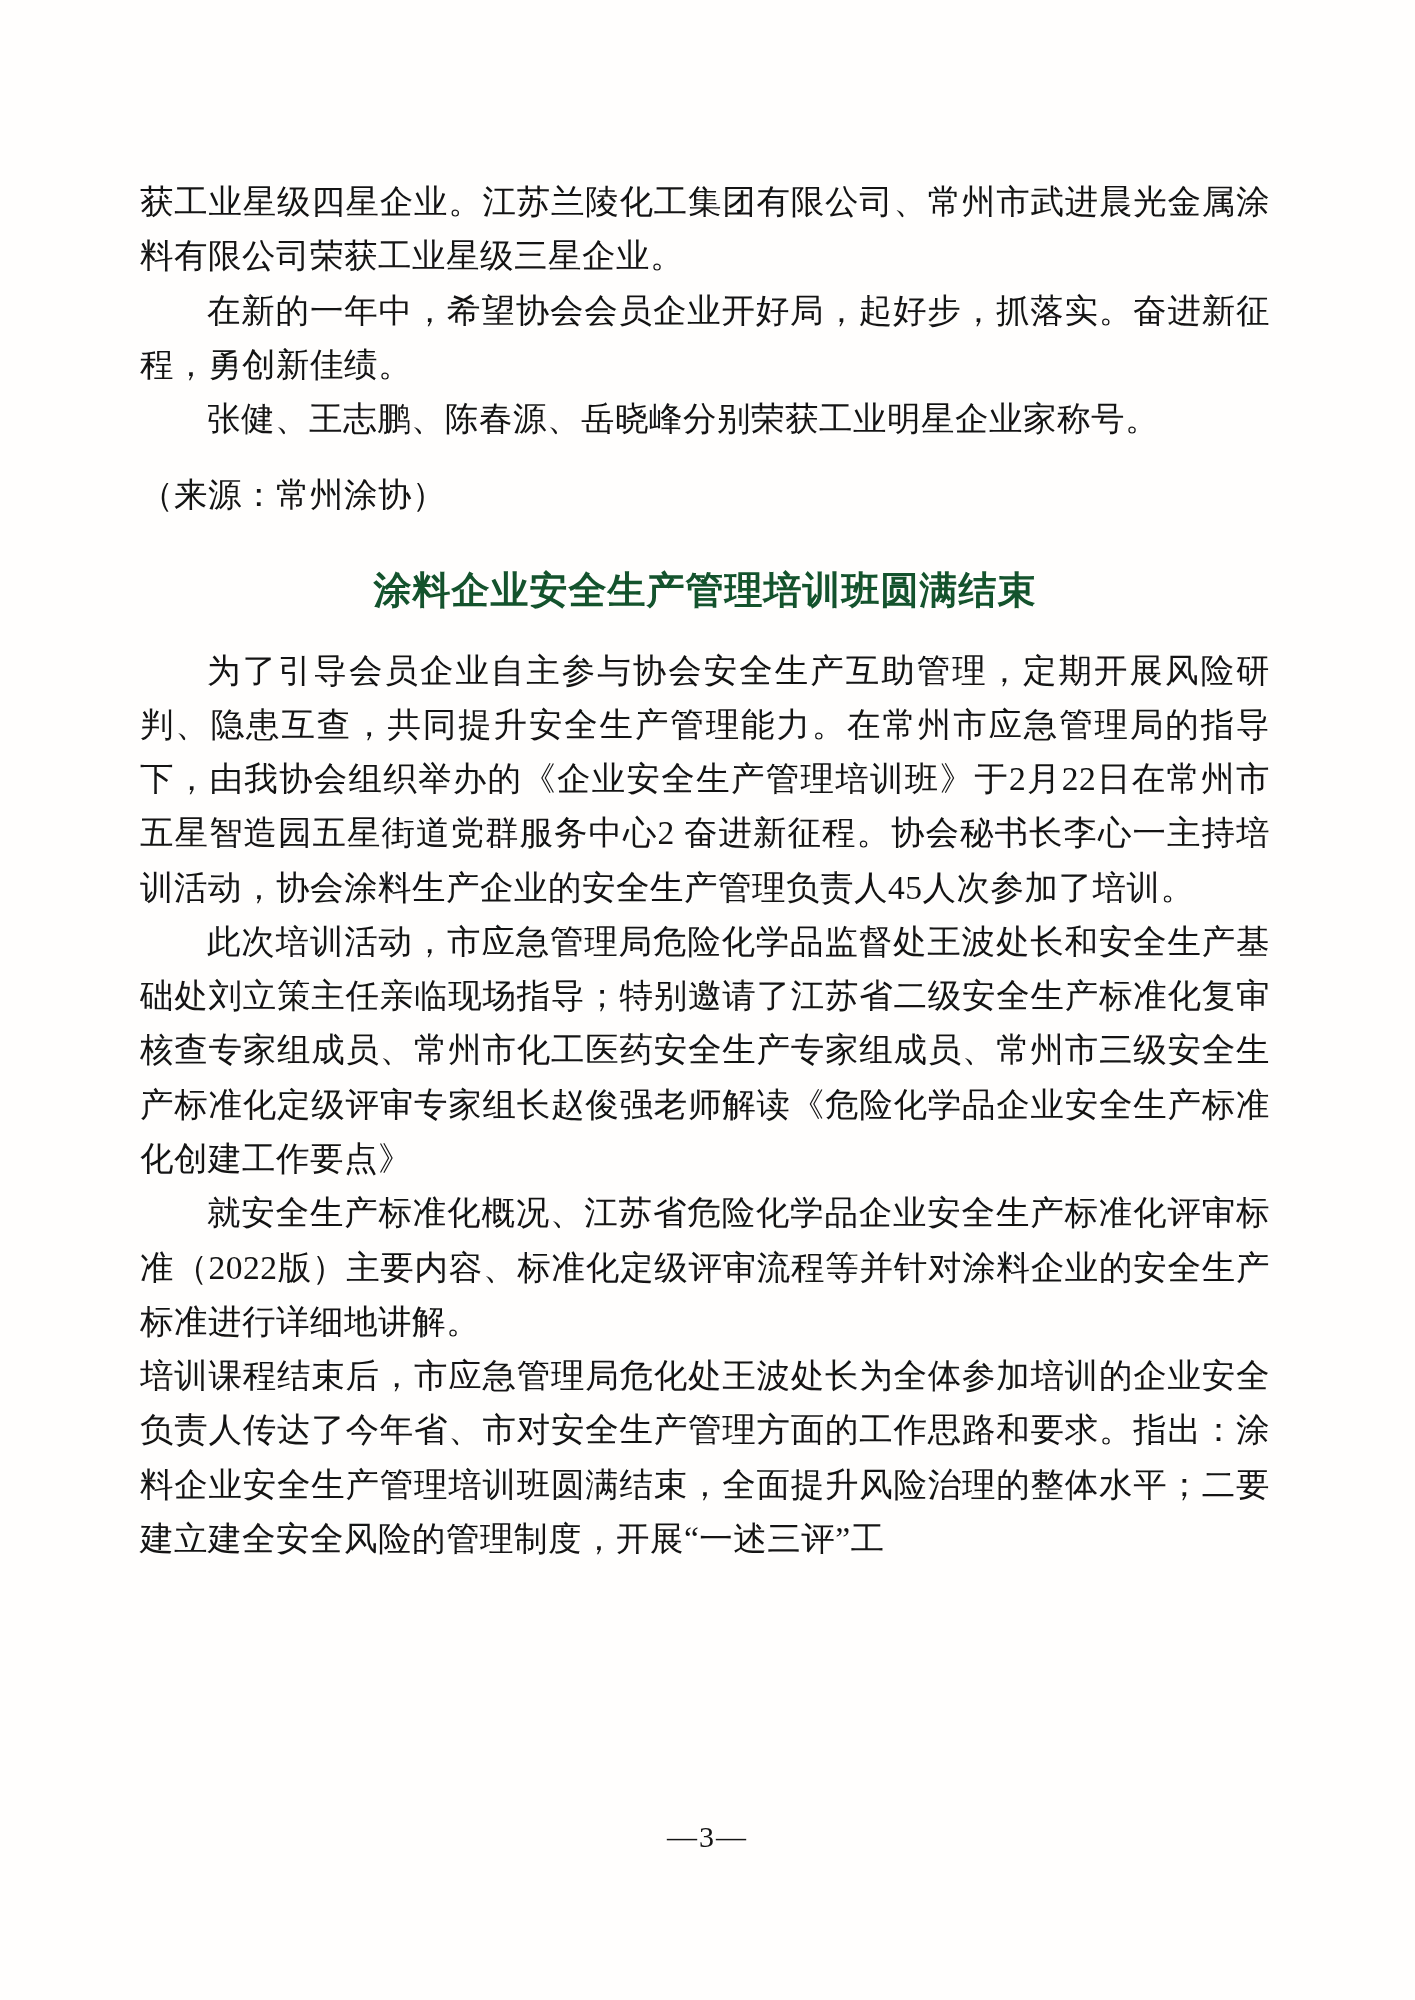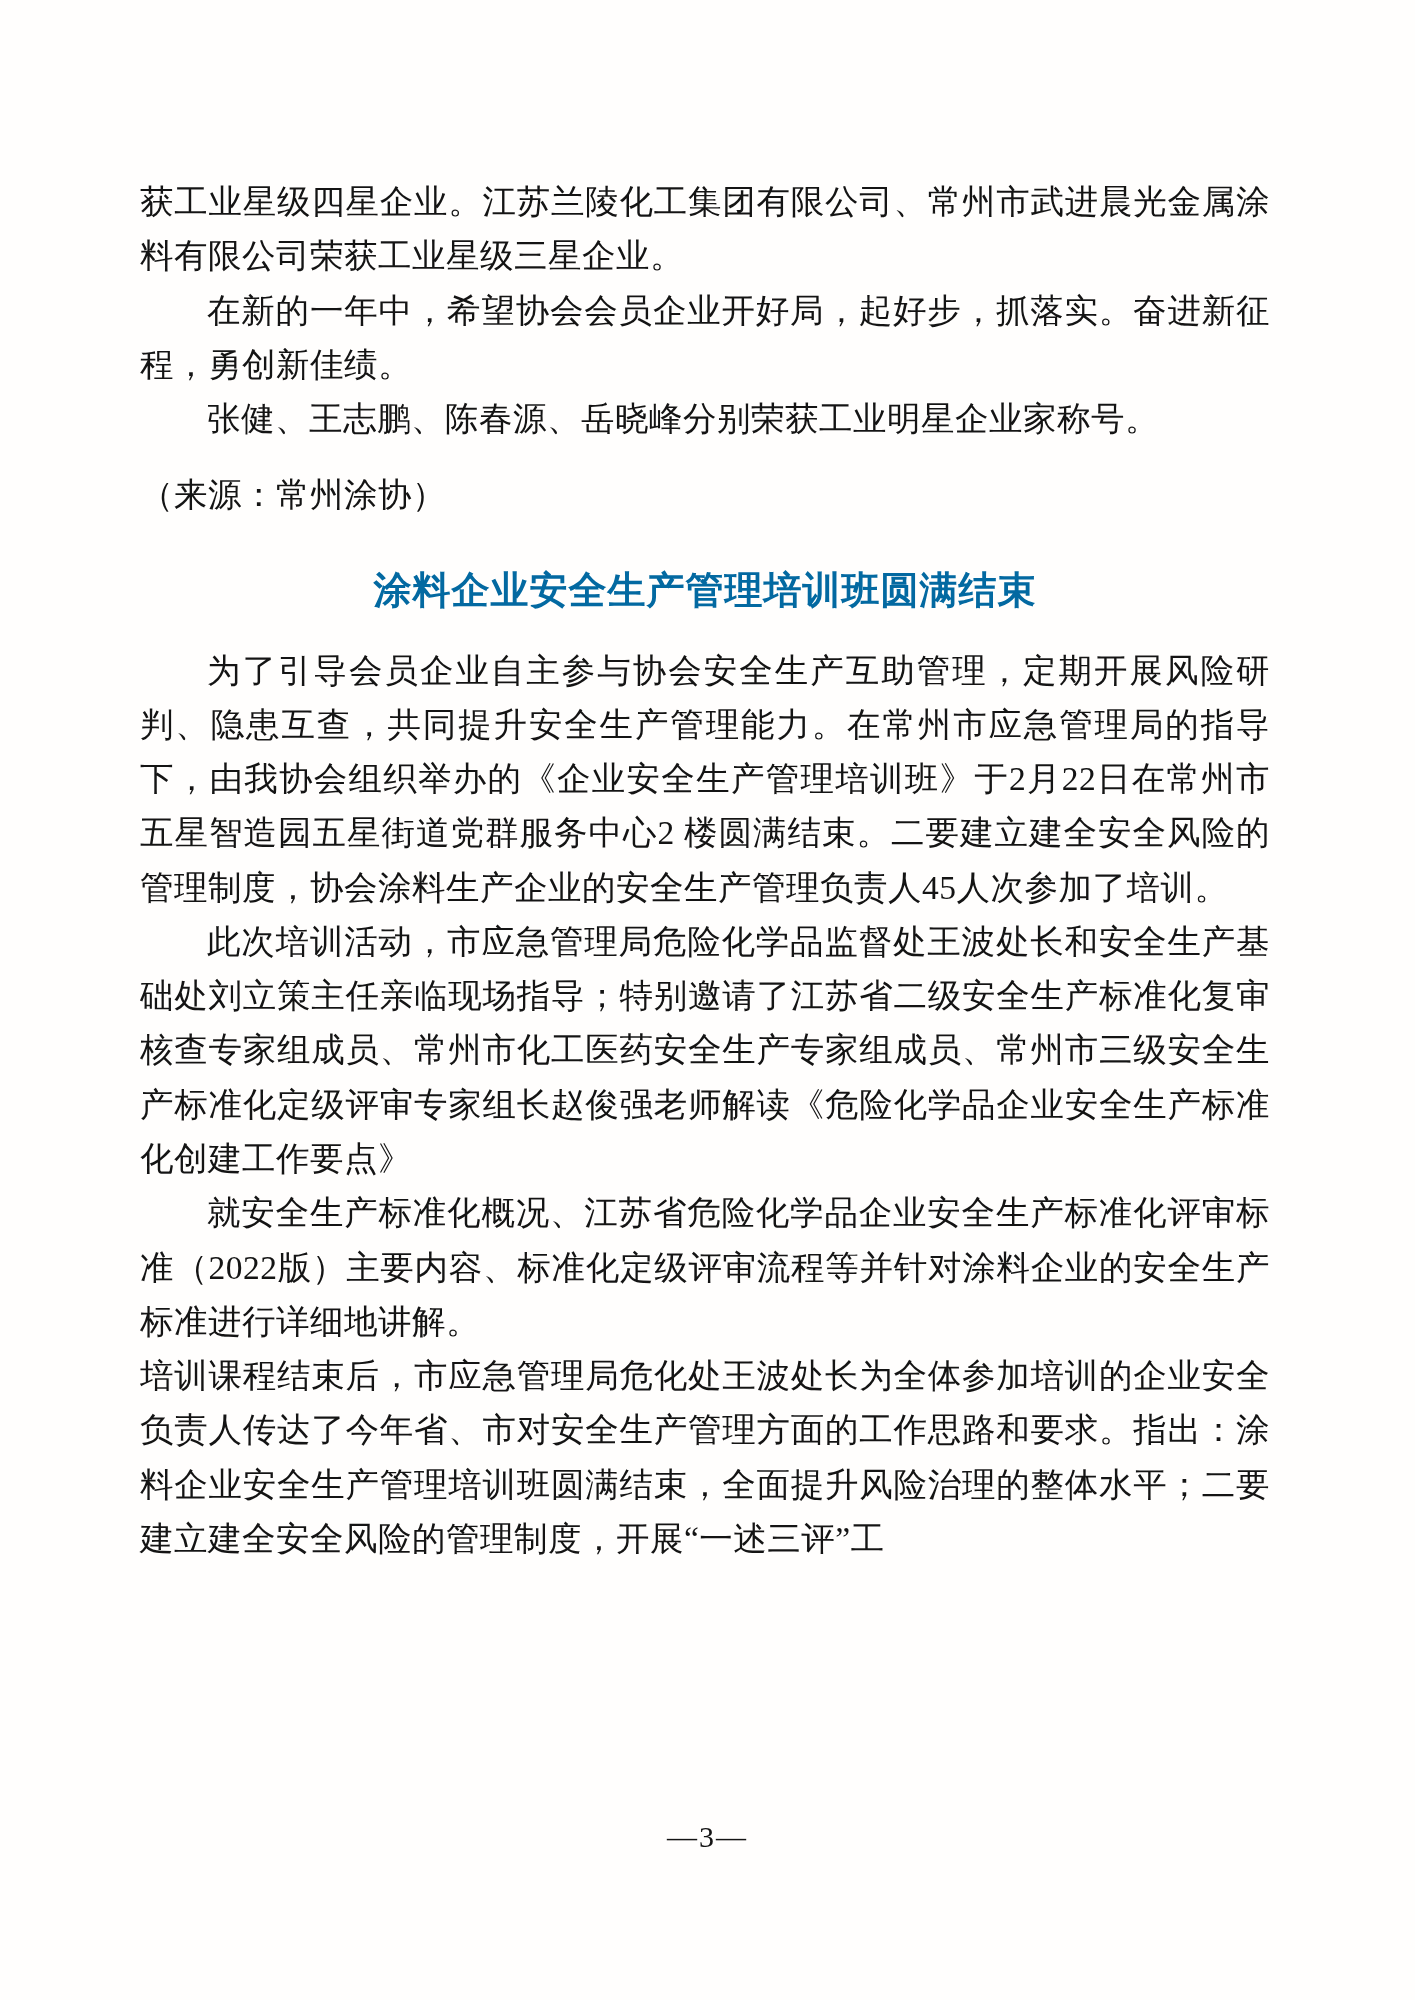--- a/index.html
+++ b/index.html
@@ -51,21 +51,21 @@
     padding-right: 18px;
     color: #141414;
   }
   .section-title {
     font-size: 38px;
     font-weight: bold;
     text-align: center;
     letter-spacing: 1px;
     margin-top: 42px;
     margin-bottom: 28px;
-    color: #0369a1;
+    color: #14532d;
     font-family: "Liberation Serif", "DejaVu Serif", serif;
   }
   .body-block .para {
     margin-bottom: 0;
   }
   .footer {
     position: absolute;
     left: 0;
     top: 1820px;
     width: 1415px;
@@ -85,21 +85,21 @@
     <div>
       <p class="para">获工业星级四星企业。江苏兰陵化工集团有限公司、常州市武进晨光金属涂料有限公司荣获工业星级三星企业。</p>
       <p class="para indent">在新的一年中，希望协会会员企业开好局，起好步，抓落实。奋进新征程，勇创新佳绩。</p>
       <p class="para indent">张健、王志鹏、陈春源、岳晓峰分别荣获工业明星企业家称号。</p>
       <div class="source-line">（来源：常州涂协）</div>
     </div>
 
     <h2 class="section-title">涂料企业安全生产管理培训班圆满结束</h2>
 
     <div class="body-block">
-      <p class="para indent">为了引导会员企业自主参与协会安全生产互助管理，定期开展风险研判、隐患互查，共同提升安全生产管理能力。在常州市应急管理局的指导下，由我协会组织举办的《企业安全生产管理培训班》于2月22日在常州市五星智造园五星街道党群服务中心2 楼圆满结束。二要建立建全安全风险的管理制度，协会涂料生产企业的安全生产管理负责人45人次参加了培训。</p>
+      <p class="para indent">为了引导会员企业自主参与协会安全生产互助管理，定期开展风险研判、隐患互查，共同提升安全生产管理能力。在常州市应急管理局的指导下，由我协会组织举办的《企业安全生产管理培训班》于2月22日在常州市五星智造园五星街道党群服务中心2 奋进新征程。协会秘书长李心一主持培训活动，协会涂料生产企业的安全生产管理负责人45人次参加了培训。</p>
       <p class="para indent">此次培训活动，市应急管理局危险化学品监督处王波处长和安全生产基础处刘立策主任亲临现场指导；特别邀请了江苏省二级安全生产标准化复审核查专家组成员、常州市化工医药安全生产专家组成员、常州市三级安全生产标准化定级评审专家组长赵俊强老师解读《危险化学品企业安全生产标准化创建工作要点》</p>
       <p class="para indent">就安全生产标准化概况、江苏省危险化学品企业安全生产标准化评审标准（2022版）主要内容、标准化定级评审流程等并针对涂料企业的安全生产标准进行详细地讲解。</p>
       <p class="para">培训课程结束后，市应急管理局危化处王波处长为全体参加培训的企业安全负责人传达了今年省、市对安全生产管理方面的工作思路和要求。指出：涂料企业安全生产管理培训班圆满结束，全面提升风险治理的整体水平；二要建立建全安全风险的管理制度，开展“一述三评”工</p>
     </div>
 
   </div>
 
   <div class="footer">—3—</div>
 
 </div>

